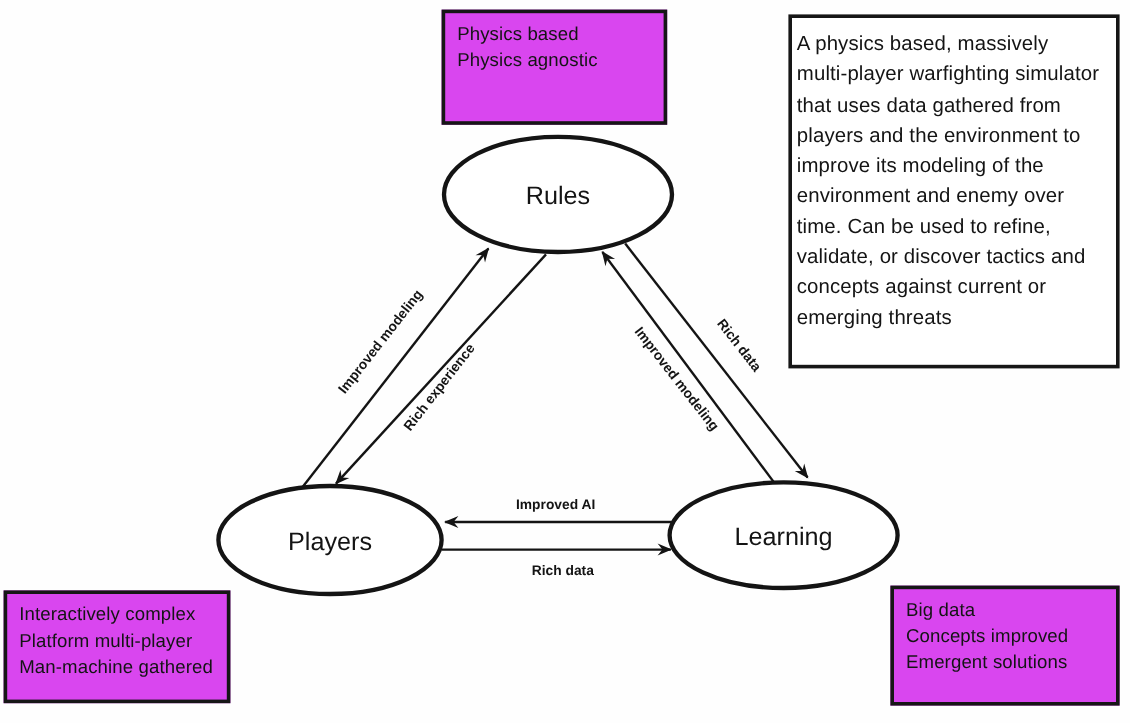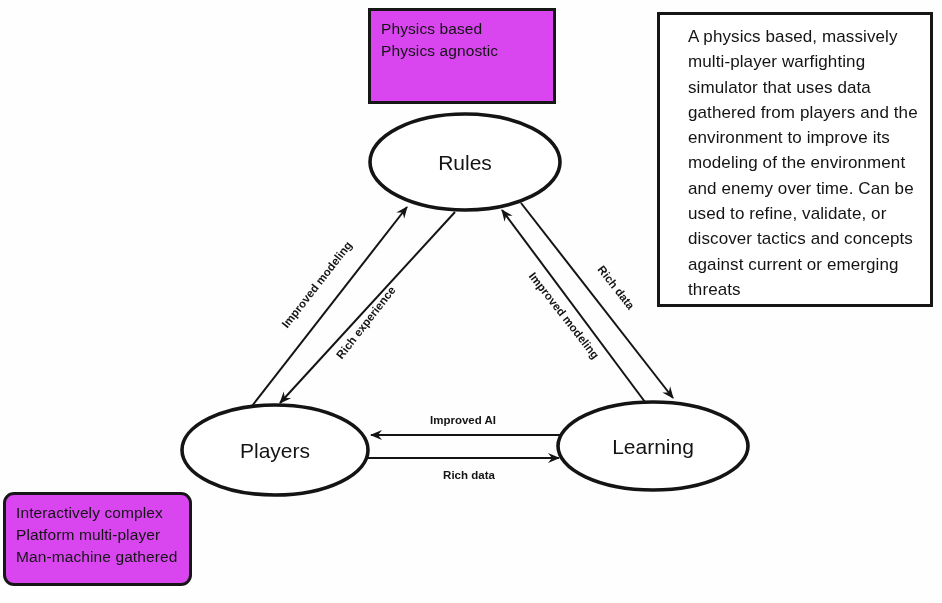--- a/index.html
+++ b/index.html
@@ -28,27 +28,27 @@
     letter-spacing: 0.1px;
   }
   .note-box .line { white-space: nowrap; }
   .desc-box {
     position: absolute;
     left: 657px; top: 12px;
     width: 276px; height: 295px;
     background: #ffffff;
     border: 3px solid #161616;
     box-sizing: border-box;
-    padding: 9px 12px 6px 28px;
+    padding: 9px 12px 6px 4px;
     font-size: 17px;
     line-height: 25.3px;
     letter-spacing: 0.1px;
   }
   .box-rules    { left: 368px; top: 8px;  width: 188px; height: 96px; }
-  .box-players  { left: 3px;   top: 492px; width: 189px; height: 94px; border-radius: 11px; }
+  .box-players  { left: 3px;   top: 492px; width: 189px; height: 94px; }
   .box-learning { left: 742px; top: 488px; width: 191px; height: 100px; }
 
   .node-ellipse { fill: #ffffff; stroke: #141414; stroke-width: 3.6; }
   .edge-line    { stroke: #141414; stroke-width: 2; fill: none; }
   .node-label   { font-size: 21px; fill: #141414; text-anchor: middle; }
   .edge-label   { font-size: 11.5px; font-weight: bold; fill: #141414; text-anchor: middle; }
 </style>
 </head>
 <body>
 
@@ -92,14 +92,19 @@
   <div class="desc-box">
     <span>A physics based, massively multi-player warfighting simulator that uses data gathered from players and the environment to improve its modeling of the environment and enemy over time.  Can be used to refine, validate, or discover tactics and concepts against current or emerging threats</span>
   </div>
 
   <div class="note-box box-players">
     <div class="line">Interactively complex</div>
     <div class="line">Platform multi-player</div>
     <div class="line">Man-machine gathered</div>
   </div>
 
+  <div class="note-box box-learning">
+    <div class="line">Big data</div>
+    <div class="line">Concepts improved</div>
+    <div class="line">Emergent solutions</div>
+  </div>
 
 </div>
 
 </body></html>

